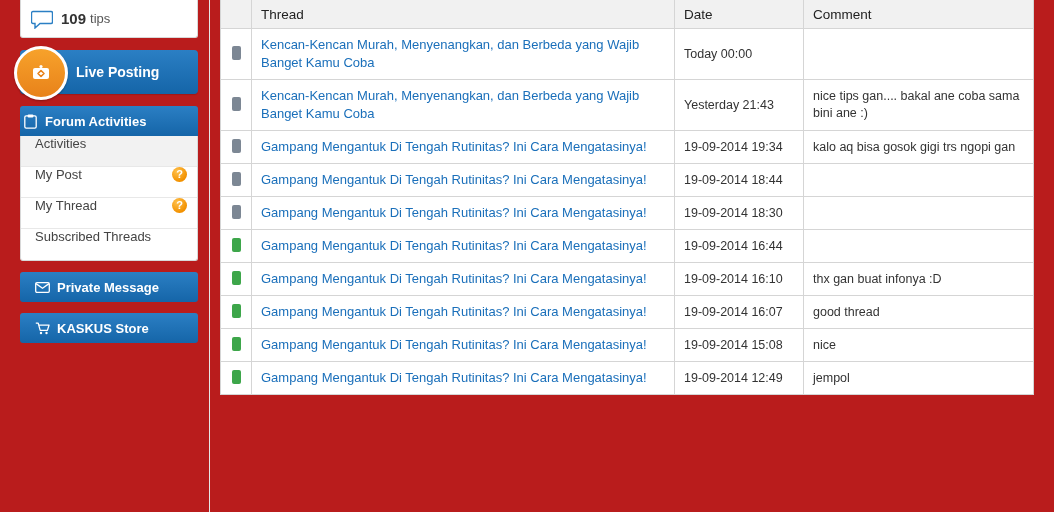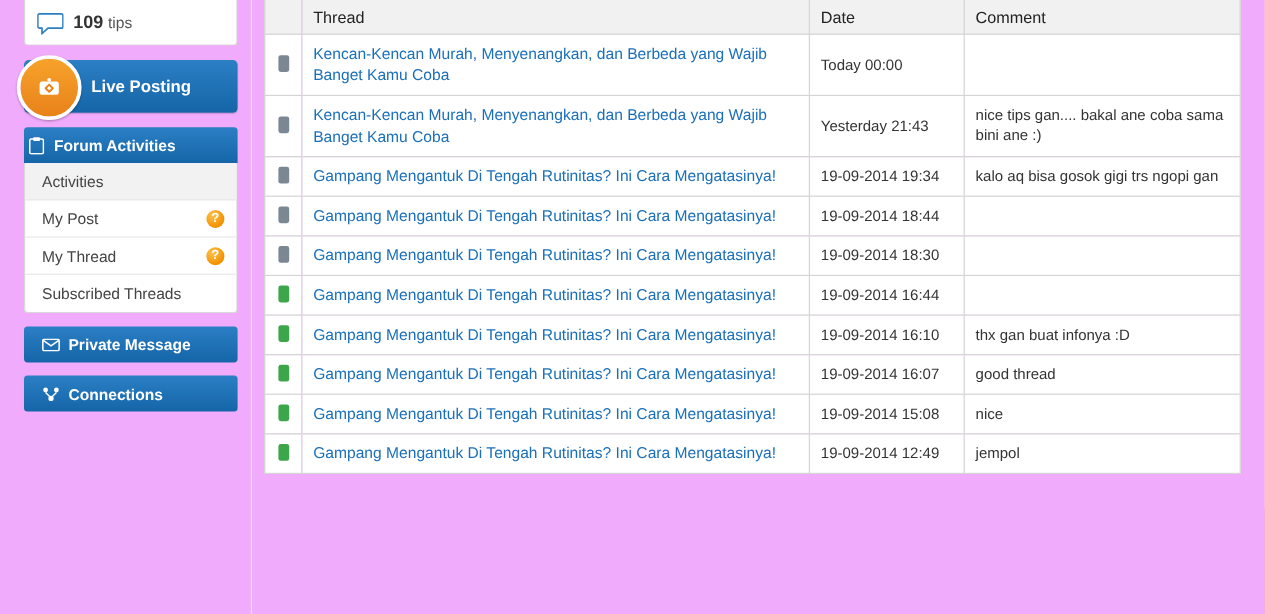--- a/index.html
+++ b/index.html
@@ -12,21 +12,21 @@
     background: #ffffff;
     font-family: "Liberation Sans", sans-serif;
     font-size: 13px;
     color: #333333;
     overflow: hidden;
   }
   .page {
     position: relative;
     width: 1054px;
     height: 512px;
-    background: #f0abfc;
+    background: #b91c1c;
   }
 
   
   .sidebar {
     position: absolute;
     left: 20px;
     top: 0px;
     width: 180px;
   }
   .posts-box {
@@ -121,21 +121,21 @@
     width: 178px;
     border: 1px solid #d8d8d8;
     border-top: none;
     border-radius: 0 0 3px 3px;
     background: #ffffff;
   }
   .nav-item {
     box-sizing: border-box;
     height: 31px;
     display: flex;
-    align-items: center;
+    align-items: flex-start;
     padding: 0 10px 0 14px;
     border-bottom: 1px solid #e8e8e8;
     color: #444444;
     font-size: 13px;
   }
   .nav-item:last-child { border-bottom: none; }
   .nav-item.active {
     background: #f2f2f2;
   }
   .nav-item .label { flex: 1 1 auto; }
@@ -303,32 +303,31 @@
     <div class="menu-button">
       <span class="icon-slot">
         <svg width="15" height="11" viewBox="0 0 15 11">
           <rect x="0.7" y="0.7" width="13.6" height="9.6" rx="1.2" fill="none" stroke="#ffffff" stroke-width="1.3"></rect>
           <path d="M1 1.6l6.5 4.6L14 1.6" fill="none" stroke="#ffffff" stroke-width="1.3"></path>
         </svg>
       </span>
       <span>Private Message</span>
     </div>
 
-
     <div class="menu-button">
       <span class="icon-slot">
         <svg width="15" height="13" viewBox="0 0 15 13">
-          <circle cx="3" cy="3" r="2" fill="#ffffff"></circle>
-          <circle cx="12" cy="3" r="2" fill="#ffffff"></circle>
-          <circle cx="7.5" cy="10" r="2.2" fill="#ffffff"></circle>
-          <path d="M3 5l4 4M12 5L8 9" stroke="#ffffff" stroke-width="1.2"></path>
+          <path d="M0.8 1.2h2.4l2 7.2h7.2l1.6-5.2H4" fill="none" stroke="#ffffff" stroke-width="1.3" stroke-linejoin="round"></path>
+          <circle cx="6" cy="11" r="1.2" fill="#ffffff"></circle>
+          <circle cx="11.5" cy="11" r="1.2" fill="#ffffff"></circle>
         </svg>
       </span>
-      <span>Connections</span>
-    </div>
+      <span>KASKUS Store</span>
+    </div>
+
 
 
   </div>
 
   <div class="content">
     <table class="thread-table">
       <thead>
         <tr>
           <th class="col-icon"></th>
           <th class="col-thread">Thread</th>

